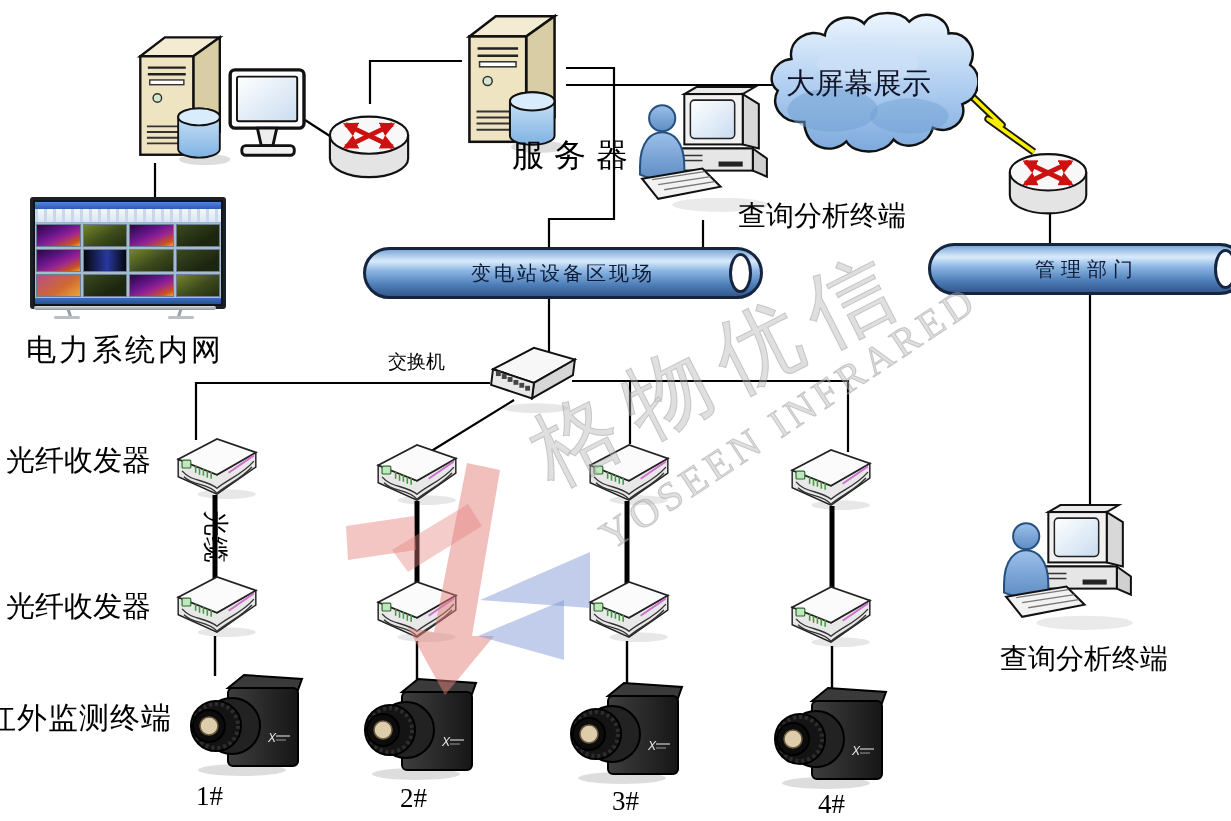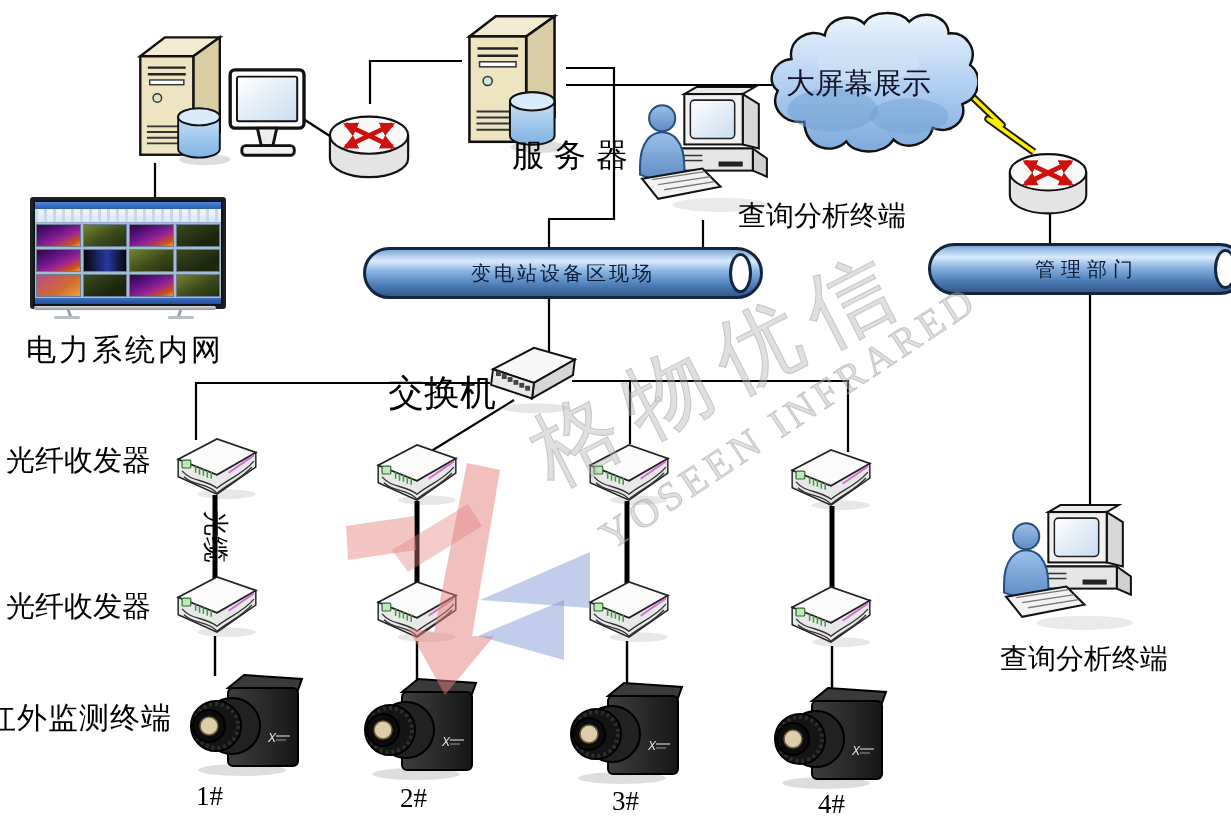--- a/index.html
+++ b/index.html
@@ -314,21 +314,21 @@
   <div class="bus" style="left:928px;top:243px;width:312px;">
     <span class="bus-text" style="letter-spacing:6px;text-align:center;">管理部门</span>
     <span class="bus-cap" style="right:6px;"></span>
   </div>
 
   <div class="lbl" style="left:464px;top:134px;font-size:32px;letter-spacing:10px;margin-left:48px;">服务器</div>
   <div class="lbl" style="left:786px;top:64px;font-size:29px;color:#101426;z-index:3;">大屏幕展示</div>
   <div class="lbl" style="left:738px;top:197px;font-size:28px;">查询分析终端</div>
   <div class="lbl" style="left:1000px;top:640px;font-size:28px;">查询分析终端</div>
   <div class="lbl" style="left:26px;top:330px;font-size:30px;letter-spacing:3px;">电力系统内网</div>
-  <div class="lbl" style="left:388px;top:369px;font-size:36px;">交换机</div>
+  <div class="lbl" style="left:388px;top:349px;font-size:19px;">交换机</div>
   <div class="lbl" style="left:6px;top:441px;font-size:29px;">光纤收发器</div>
   <div class="lbl" style="left:6px;top:587px;font-size:29px;">光纤收发器</div>
   <div class="lbl" style="left:184px;top:519px;width:62px;text-align:center;font-size:26px;transform:rotate(90deg);">光缆</div>
   <div class="lbl" style="left:-14px;top:698px;font-size:30px;letter-spacing:1px;">红外监测终端</div>
   <div class="lbl" style="left:196px;top:781px;font-size:27px;">1#</div>
   <div class="lbl" style="left:400px;top:783px;font-size:27px;">2#</div>
   <div class="lbl" style="left:612px;top:786px;font-size:27px;">3#</div>
   <div class="lbl" style="left:818px;top:789px;font-size:27px;">4#</div>
 
   <div class="wm" id="wm-cn">格物优信</div>

